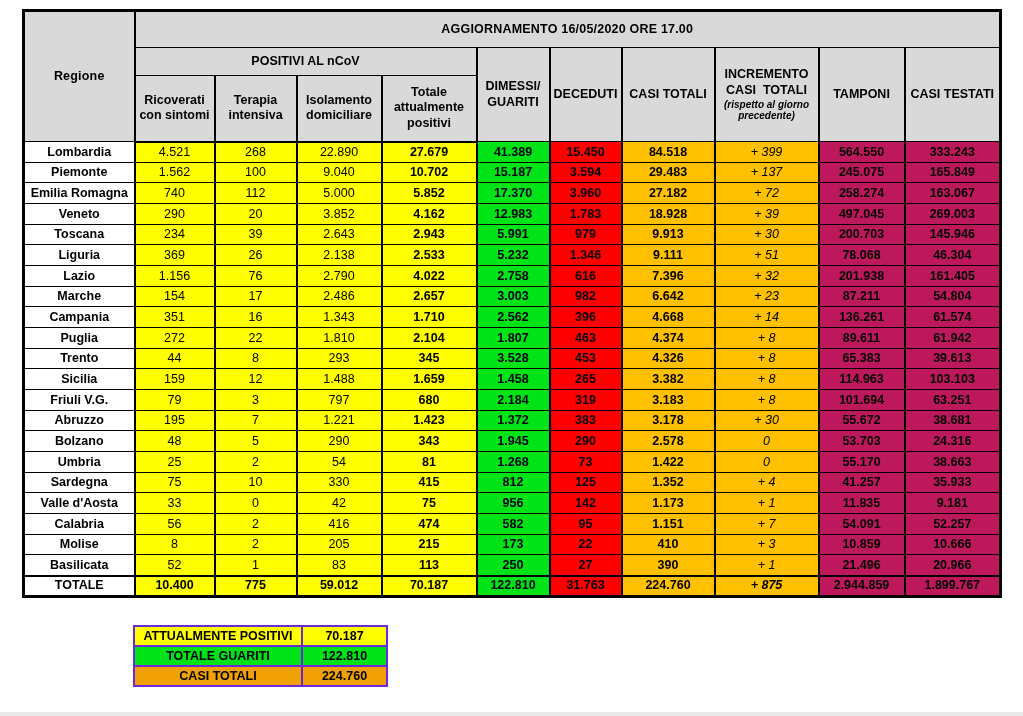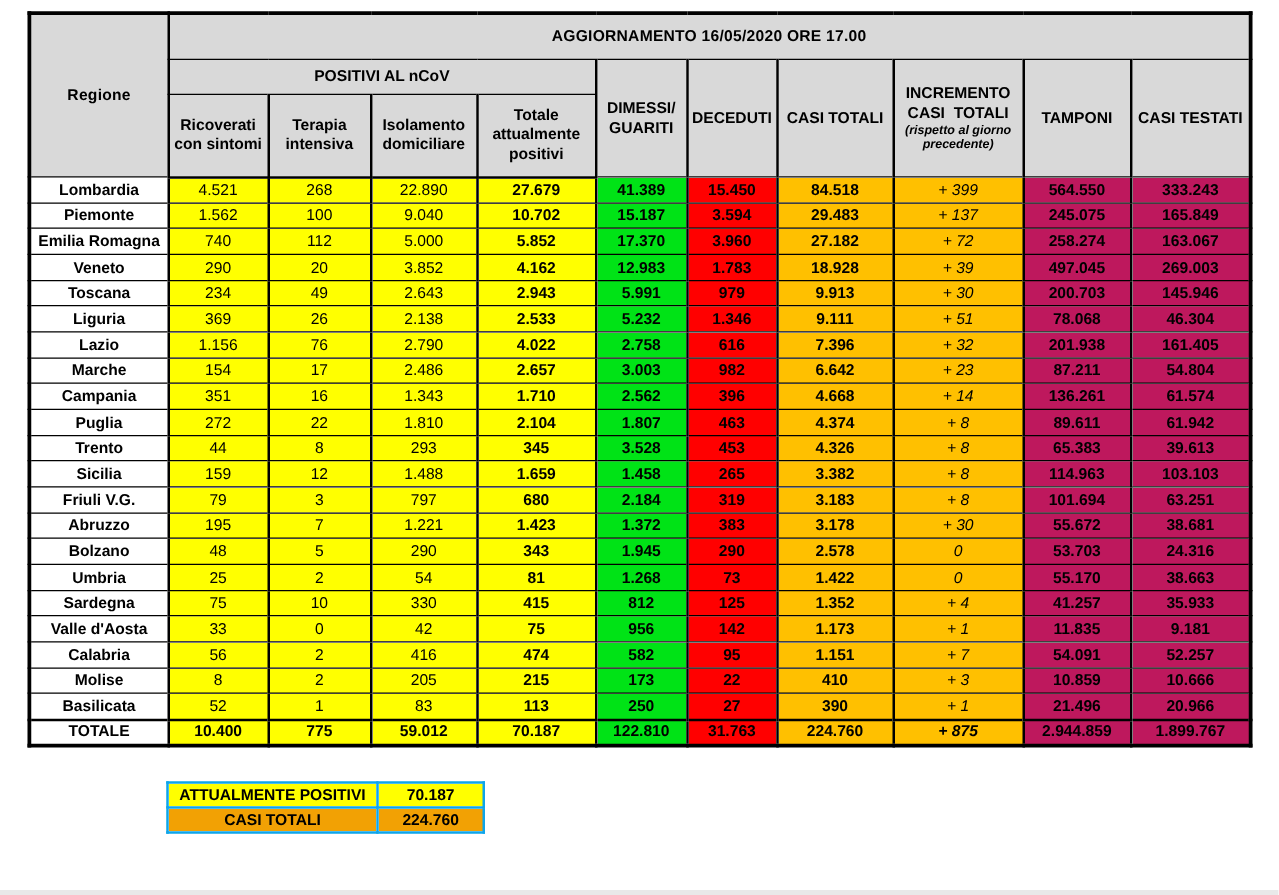--- a/index.html
+++ b/index.html
@@ -72,21 +72,21 @@
 
   
   .legend {
     position: absolute;
     left: 133px;
     top: 625px;
     width: 253px;
     border: 2px solid #000;
   }
   .legend td {
-    border: 2px solid #0ea5e9;
+    border: 2px solid #6d28d9;
     height: 20px;
     text-align: center;
     vertical-align: middle;
     font-weight: bold;
     font-size: 12.5px;
     white-space: nowrap;
     overflow: hidden;
   }
   .legend .lg-label { width: 168px; }
   .legend .lg-value { width: 85px; }
@@ -198,21 +198,21 @@
           <td class="c-green bold">12.983</td>
           <td class="c-red bold">1.783</td>
           <td class="c-orange bold">18.928</td>
           <td class="c-orange incr">+ 39</td>
           <td class="c-gray bold">497.045</td>
           <td class="c-gray bold">269.003</td>
         </tr>
         <tr>
           <td class="cell-regione">Toscana</td>
           <td class="c-yellow">234</td>
-          <td class="c-yellow">49</td>
+          <td class="c-yellow">39</td>
           <td class="c-yellow">2.643</td>
           <td class="c-yellow bold">2.943</td>
           <td class="c-green bold">5.991</td>
           <td class="c-red bold">979</td>
           <td class="c-orange bold">9.913</td>
           <td class="c-orange incr">+ 30</td>
           <td class="c-gray bold">200.703</td>
           <td class="c-gray bold">145.946</td>
         </tr>
         <tr>
@@ -443,20 +443,24 @@
     <colgroup>
         <col style="width:168px">
         <col style="width:85px">
       </colgroup>
     <tbody>
         <tr>
           <td class="lg-label" style="background: rgb(255, 255, 0);">ATTUALMENTE POSITIVI</td>
           <td class="lg-value" style="background: rgb(255, 255, 0);">70.187</td>
         </tr>
         <tr>
+          <td class="lg-label" style="background: rgb(0, 227, 22);">TOTALE GUARITI</td>
+          <td class="lg-value" style="background: rgb(0, 227, 22);">122.810</td>
+        </tr>
+        <tr>
           <td class="lg-label" style="background: rgb(242, 161, 4);">CASI TOTALI</td>
           <td class="lg-value" style="background: rgb(242, 161, 4);">224.760</td>
         </tr>
       </tbody>
   </table>
 
   <div class="page-edge"></div>
 </div>
 
 </body></html>

